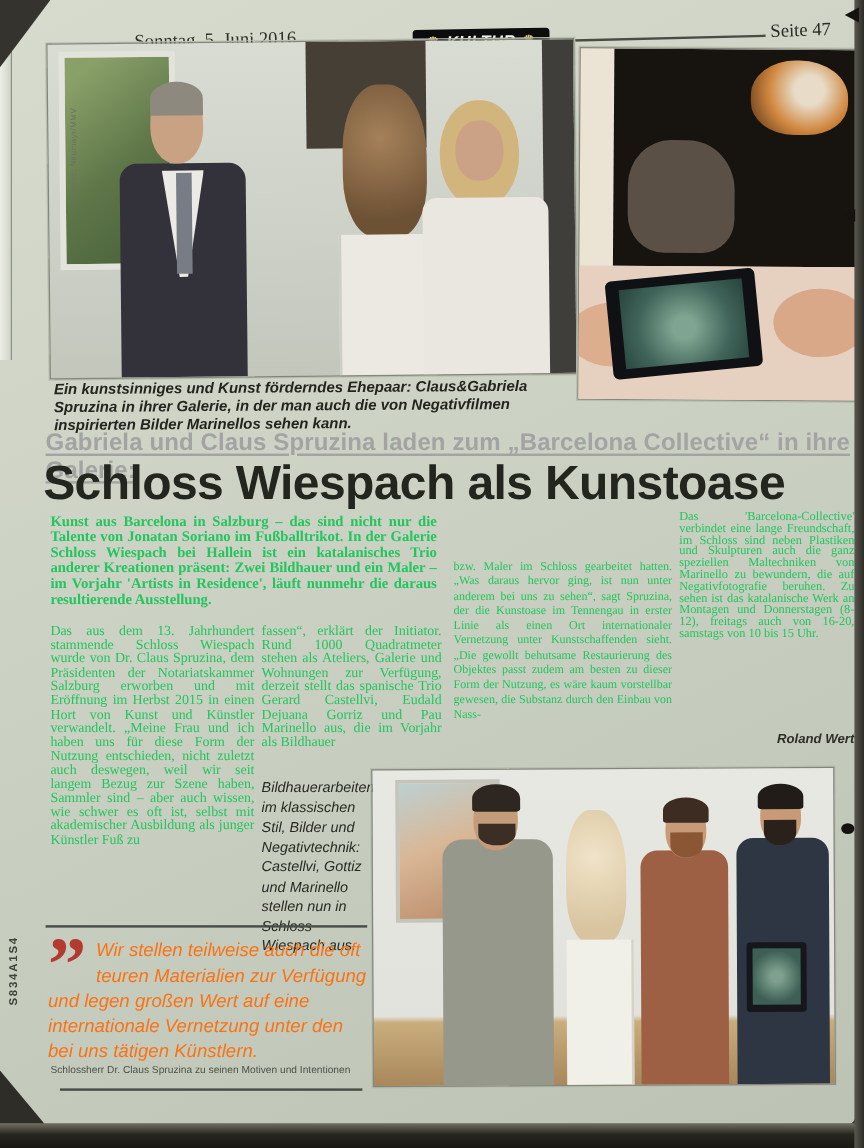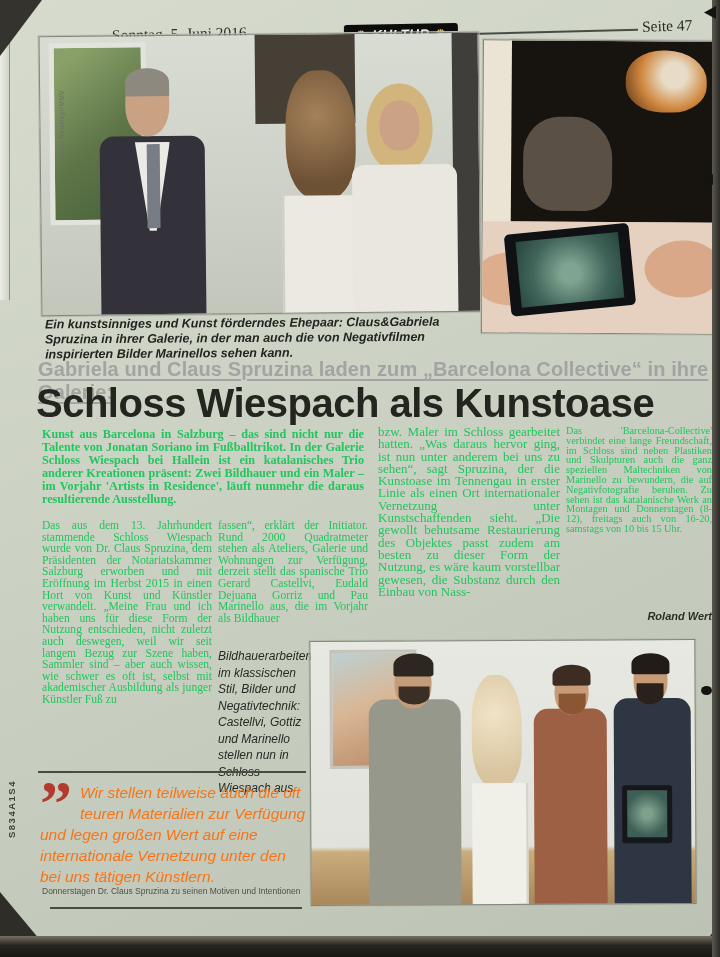--- a/index.html
+++ b/index.html
@@ -39,21 +39,21 @@
   
   .caption{font-size:12.5px;font-weight:bold;font-style:italic;color:#22251f;
            line-height:15px;}
   .kicker{font-size:20px;font-weight:600;color:#a3a3a3;
           text-decoration:underline;text-underline-offset:3px;
           text-decoration-thickness:1.5px;letter-spacing:.1px;}
   .headline{font-size:40px;font-weight:bold;color:#23261f;letter-spacing:-.5px;}
   .serifcol{font-family:Liberation Serif, serif;color:#22c55e;text-align:justify;}
   .lead{font-size:12.2px;line-height:12.9px;font-weight:bold;}
   .c1,.c2{font-size:11.6px;line-height:11.6px;}
-  .c3{font-size:13px;line-height:12.3px;}
+  .c3{font-size:10px;line-height:12.3px;margin-top:41px;}
   .c4{font-size:10.3px;line-height:9.8px;}
   .c4 p{margin:0;} .c4 p+p{text-indent:8px;}
   .byline{font-size:11px;font-style:italic;font-weight:600;color:#2c2f28;text-align:right;}
   .inline-cap{font-size:12px;font-style:italic;color:#272a24;line-height:16.5px;}
   .pq-text{font-size:15.5px;font-style:italic;color:#f97316;line-height:21px;font-weight:500;}
   .pq-mark{float:left;font-family:"Liberation Serif",serif;font-size:64px;line-height:40px;
            font-weight:bold;margin:2px 8px 0 0;}
   .pq-attr{font-size:8.5px;color:#4c5046;}
   .margin-code{writing-mode:vertical-rl;transform:rotate(180deg);font-size:9.5px;
                color:#3f423c;letter-spacing:1.5px;font-weight:600;}
@@ -140,21 +140,21 @@
   <div class="abs serifcol lead" style="left:42px;top:428px;width:322px;">Kunst aus Barcelona in Salzburg – das sind nicht nur die Talente von Jonatan Soriano im Fußballtrikot. In der Galerie Schloss Wiespach bei Hallein ist ein katalanisches Trio anderer Kreationen präsent: Zwei Bildhauer und ein Maler – im Vorjahr 'Artists in Residence', läuft nunmehr die daraus resultierende Ausstellung.</div>
 
   <div class="abs serifcol c3" style="left:378px;top:426px;width:182px;">bzw. Maler im Schloss gearbeitet hatten. „Was daraus hervor ging, ist nun unter anderem bei uns zu sehen“, sagt Spruzina, der die Kunstoase im Tennengau in erster Linie als einen Ort internationaler Vernetzung unter Kunstschaffenden sieht. „Die gewollt behutsame Restaurierung des Objektes passt zudem am besten zu dieser Form der Nutzung, es wäre kaum vorstellbar gewesen, die Substanz durch den Einbau von Nass-</div>
 
   <div class="abs serifcol c4" style="left:566px;top:426px;width:146px;">
     <p>Das 'Barcelona-Collective' verbindet eine lange Freundschaft, im Schloss sind neben Plastiken und Skulpturen auch die ganz speziellen Maltechniken von Marinello zu bewundern, die auf Negativfotografie beruhen. Zu sehen ist das katalanische Werk an Montagen und Donnerstagen (8-12), freitags auch von 16-20, samstags von 10 bis 15 Uhr.</p>
   </div>
   <div class="abs byline" style="left:566px;top:610px;width:146px;">Roland Wert</div>
 
   <div class="abs serifcol c1" style="left:42px;top:520px;width:170px;">Das aus dem 13. Jahrhundert stammende Schloss Wiespach wurde von Dr. Claus Spruzina, dem Präsidenten der Notariatskammer Salzburg erworben und mit Eröffnung im Herbst 2015 in einen Hort von Kunst und Künstler verwandelt. „Meine Frau und ich haben uns für diese Form der Nutzung entschieden, nicht zuletzt auch deswegen, weil wir seit langem Bezug zur Szene haben, Sammler sind – aber auch wissen, wie schwer es oft ist, selbst mit akademischer Ausbildung als junger Künstler Fuß zu</div>
-  <div class="abs serifcol c2" style="left:218px;top:520px;width:150px;">fassen“, erklärt der Initiator. Rund 2000 Quadratmeter stehen als Ateliers, Galerie und Wohnungen zur Verfügung, derzeit stellt das spanische Trio Gerard Castellvi, Eudald Dejuana Gorriz und Pau Marinello aus, die im Vorjahr als Bildhauer</div>
+  <div class="abs serifcol c2" style="left:218px;top:520px;width:150px;">fassen“, erklärt der Initiator. Rund 1000 Quadratmeter stehen als Ateliers, Galerie und Wohnungen zur Verfügung, derzeit stellt das spanische Trio Gerard Castellvi, Eudald Dejuana Gorriz und Pau Marinello aus, die im Vorjahr als Bildhauer</div>
 
   <div class="abs inline-cap" style="left:218px;top:648px;width:92px;">Bildhauerarbeiten im klassischen Stil, Bilder und Negativtechnik: Castellvi, Gottiz und Marinello stellen nun in Schloss Wiespach aus.</div>
 
   <div class="abs photo" style="left:310px;top:640px;width:384px;height:263px;transform:rotate(-0.3deg);
        background:linear-gradient(#e7e8e2 0%,#e1e2db 78%,#c9ad7d 80%,#a9885b 100%);">
     <div class="shape" style="left:5%;top:3%;width:21%;height:43%;border:3px solid #c4c4bb;
          background:linear-gradient(160deg,#bcd0d2 0%,#d9b796 45%,#b98a68 100%);"></div>
 
     <div class="shape" style="left:15%;top:22%;width:24%;height:78%;background:#95988b;
          border-radius:16px 16px 0 0;"></div>
@@ -193,21 +193,21 @@
       <div class="shape" style="left:10%;top:10%;width:80%;height:80%;
            background:radial-gradient(circle at 50% 50%,#7ea08d 15%,#3d5f55 70%);"></div>
     </div>
   </div>
 
   <div class="abs rule" style="left:38px;top:771px;width:268px;height:2px;"></div>
   <div class="abs" style="left:40px;top:782px;width:266px;">
     <span class="pq-mark" style="color:#b23a2e;">”</span>
     <span class="pq-text">Wir stellen teilweise auch die oft teuren Materialien zur Verfügung und legen großen Wert auf eine internationale Vernetzung unter den bei uns tätigen Künstlern.</span>
   </div>
-  <div class="abs pq-attr" style="left:42px;top:886px;width:262px;">Donnerstagen Dr. Claus Spruzina zu seinen Motiven und Intentionen</div>
+  <div class="abs pq-attr" style="left:42px;top:886px;width:262px;">Schlossherr Dr. Claus Spruzina zu seinen Motiven und Intentionen</div>
   <div class="abs rule" style="left:50px;top:907px;width:252px;height:2px;"></div>
 
   <div class="abs margin-code" style="left:6px;top:752px;height:86px;">S834A1S4</div>
 
   <div class="abs corner-bl"></div>
   <div class="abs bottom-band"></div>
   <div class="abs right-strip"></div>
   <div class="abs edge-mark" style="left:704px;top:6px;width:12px;height:13px;
        clip-path:polygon(0 50%,100% 0,100% 100%);"></div>
   <div class="abs edge-mark" style="left:703px;top:174px;width:10px;height:11px;

